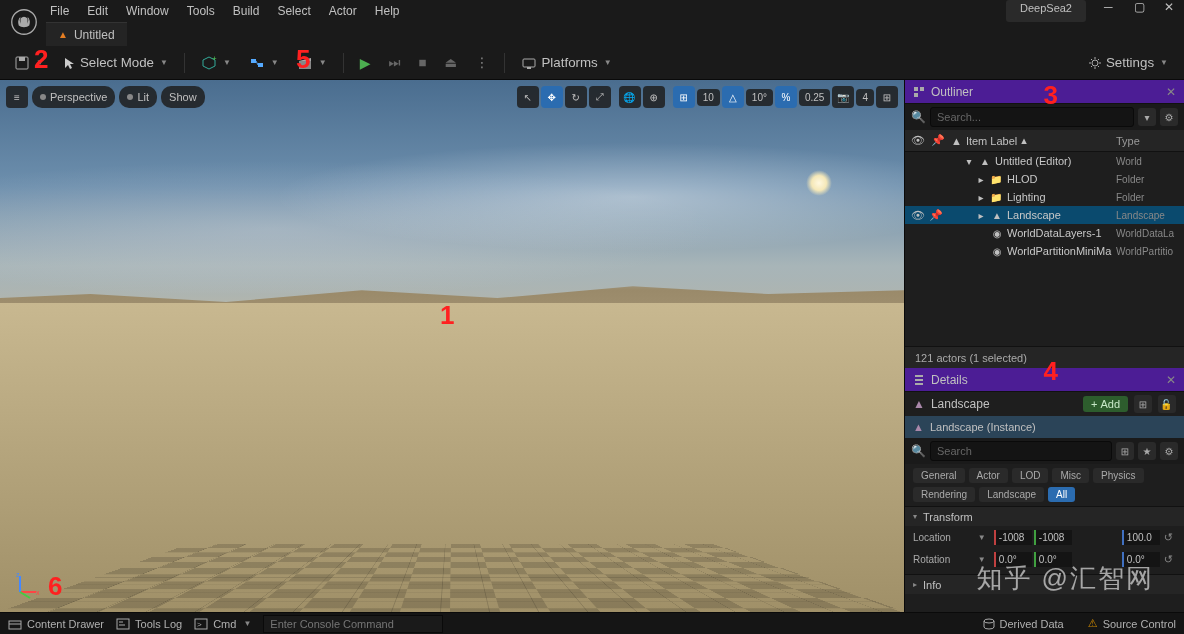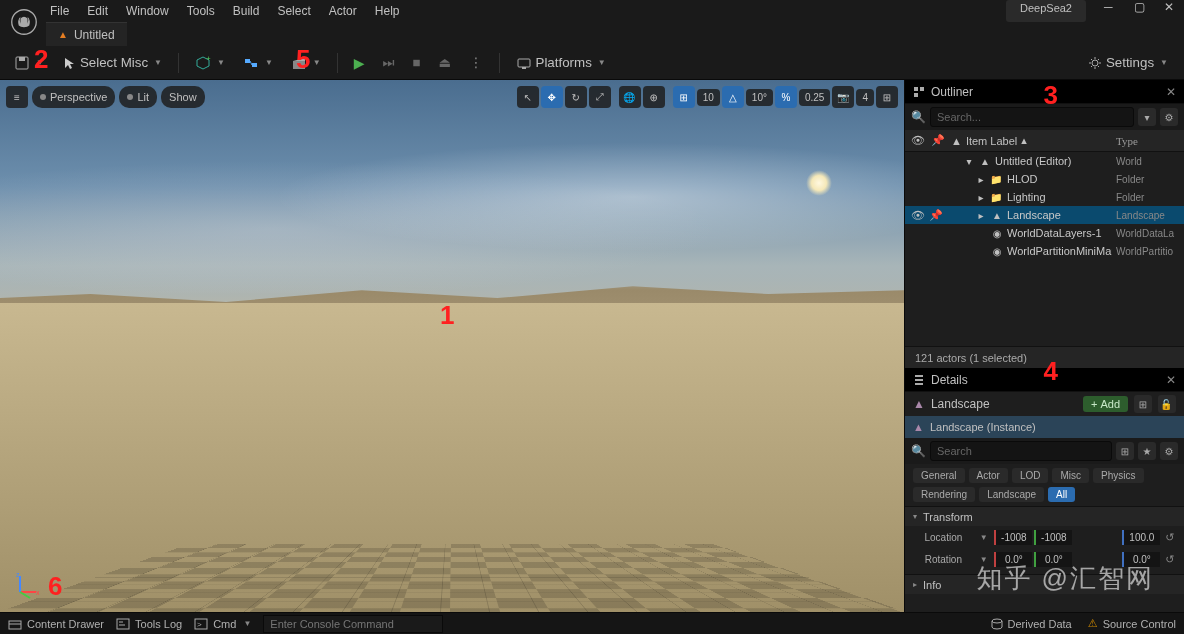--- a/index.html
+++ b/index.html
@@ -48,68 +48,68 @@
 .vp-iconbtn { width: 22px; height: 22px; background: rgba(30,30,30,0.85); border-radius: 4px; display: flex; align-items: center; justify-content: center; font-size: 10px; color: #c0c0c0; cursor: pointer; }
 .vp-iconbtn.blue { background: #2b6cb0; color: #fff; }
 .vp-val { background: rgba(30,30,30,0.85); padding: 3px 6px; border-radius: 4px; font-size: 10px; color: #c0c0c0; }
 
 .annot { position: absolute; color: #ff2020; font-size: 26px; font-weight: bold; font-family: Arial; }
 .gizmo { position: absolute; bottom: 12px; left: 12px; width: 32px; height: 32px; }
 
 
 .right-panels { width: 280px; display: flex; flex-direction: column; background: #1e1e1e; border-left: 1px solid #0a0a0a; }
 
-.panel-tab { height: 24px; background: #000000; display: flex; align-items: center; padding: 0 8px; gap: 6px; border-bottom: 1px solid #111; position: relative; }
+.panel-tab { height: 24px; background: #4c1d95; display: flex; align-items: center; padding: 0 8px; gap: 6px; border-bottom: 1px solid #111; position: relative; }
 .panel-tab .close { position: absolute; right: 8px; color: #888; cursor: pointer; font-size: 12px; }
 
 .search-row { height: 26px; background: #1a1a1a; display: flex; align-items: center; padding: 0 6px; gap: 4px; }
 .search-input { flex: 1; background: #141414; border: 1px solid #0a0a0a; color: #888; padding: 3px 6px; font-size: 11px; border-radius: 3px; }
 .search-input::placeholder { color: #666; }
 .tiny-btn { width: 18px; height: 18px; background: #2a2a2a; border-radius: 3px; display: flex; align-items: center; justify-content: center; font-size: 10px; cursor: pointer; color: #aaa; }
 
 
 .outliner-body { flex: 0 0 auto; height: 194px; overflow: hidden; background: #1e1e1e; }
 .outliner-header { height: 22px; background: #252525; display: flex; align-items: center; padding: 0 6px; gap: 6px; font-size: 11px; border-bottom: 1px solid #111; }
 .col-label { flex: 1; display: flex; align-items: center; gap: 4px; }
-.col-type { width: 62px; color: #999; font-family: Liberation Serif, serif; }
+.col-type { width: 62px; color: #999; }
 .eye-col { width: 14px; }
 .pin-col { width: 14px; }
 .tree-row { height: 18px; display: flex; align-items: center; padding: 0 6px; gap: 4px; font-size: 11px; }
 .tree-row.selected { background: #0a4a6e; }
 .tree-row .indent { display: inline-block; }
 .tree-icon { width: 12px; font-size: 10px; display: inline-flex; justify-content: center; }
 .tree-name { flex: 1; color: #c8c8c8; white-space: nowrap; overflow: hidden; }
 .tree-type { width: 62px; color: #888; font-size: 10px; white-space: nowrap; overflow: hidden; }
 .outliner-status { height: 22px; background: #252525; display: flex; align-items: center; padding: 0 10px; font-size: 11px; color: #aaa; border-top: 1px solid #111; }
 
 
 .details-body { flex: 1; background: #1e1e1e; overflow: hidden; display: flex; flex-direction: column; }
 .details-actor-row { height: 24px; display: flex; align-items: center; padding: 0 8px; gap: 6px; background: #1e1e1e; }
 .add-btn { background: #2d5d2d; color: #c8e8c8; padding: 2px 8px; border-radius: 3px; font-size: 11px; display: flex; align-items: center; gap: 3px; cursor: pointer; }
 .comp-row { height: 22px; background: #2b4458; display: flex; align-items: center; padding: 0 8px; gap: 6px; font-size: 11px; }
 .filter-row { display: flex; gap: 4px; padding: 4px 8px; flex-wrap: wrap; }
 .filter-btn { background: #2a2a2a; color: #aaa; padding: 2px 8px; border-radius: 3px; font-size: 10px; cursor: pointer; }
 .filter-btn.active { background: #2b6cb0; color: #fff; }
 .section-hdr { height: 20px; background: #252525; display: flex; align-items: center; padding: 0 8px; gap: 6px; font-size: 11px; border-top: 1px solid #111; }
 .section-hdr .tri { font-size: 8px; color: #888; }
-.prop-row { height: 22px; display: flex; align-items: center; padding: 0 8px; gap: 4px; font-size: 10px; text-align: center; }
+.prop-row { height: 22px; display: flex; align-items: center; padding: 0 8px; gap: 4px; font-size: 10px; }
 .prop-label { width: 70px; color: #aaa; }
 .prop-dd { width: 14px; font-size: 8px; color: #888; }
 .prop-field { flex: 1; display: flex; gap: 2px; }
 .vec-input { width: 38px; background: #141414; border-left: 2px solid; padding: 2px 3px; color: #c0c0c0; font-size: 10px; }
 .vec-x { border-color: #c04040; }
 .vec-y { border-color: #40a040; }
 .vec-z { border-color: #4070c0; margin-left: 48px; }
 .reset-btn { width: 14px; color: #888; font-size: 11px; cursor: pointer; }
 
 
 .statusbar { height: 22px; background: #151515; display: flex; align-items: center; padding: 0 8px; gap: 12px; border-top: 1px solid #0a0a0a; font-size: 11px; position: absolute; bottom: 0; left: 0; right: 0; }
 .sb-btn { display: flex; align-items: center; gap: 5px; color: #b0b0b0; cursor: pointer; }
 .cmd-input { background: #1a1a1a; border: 1px solid #0a0a0a; color: #666; padding: 2px 6px; width: 180px; font-size: 11px; }
-.sb-right { margin-left: auto; display: flex; gap: 16px; }
+.sb-right { margin-left: auto; display: flex; gap: 24px; }
 
 .watermark { position: absolute; bottom: 38px; right: 30px; color: rgba(255,255,255,0.6); font-size: 26px; font-weight: 500; pointer-events: none; letter-spacing: 2px; }
 
 svg { display: block; }
 </style>
 </head>
 <body>
 
 <div class="menubar">
   <div class="logo">
@@ -149,21 +149,21 @@
         <rect x="2" y="2" width="12" height="12" rx="1" fill="none" stroke="#aaa"></rect>
         <rect x="5" y="2" width="6" height="4" fill="#aaa"></rect>
       </svg>
     <span class="chevron">▼</span>
   </button>
   <span class="annot" style="position:absolute; left:34px; top:-2px;">2</span>
   <button class="tb-btn">
     <svg width="14" height="14">
         <path d="M3 2 L3 12 L6 9 L8 13 L10 12 L8 8 L12 8 Z" fill="#ccc"></path>
       </svg>
-    <span>Select Misc</span>
+    <span>Select Mode</span>
     <span class="chevron">▼</span>
   </button>
   <div class="tb-sep"></div>
   <button class="tb-btn">
     <svg width="16" height="16">
         <path d="M8 2 L14 5 L14 11 L8 14 L2 11 L2 5 Z" fill="none" stroke="#3a9"></path>
         <text x="11" y="6" font-size="8" fill="#5c5">+</text>
       </svg>
     <span class="chevron">▼</span>
   </button>

